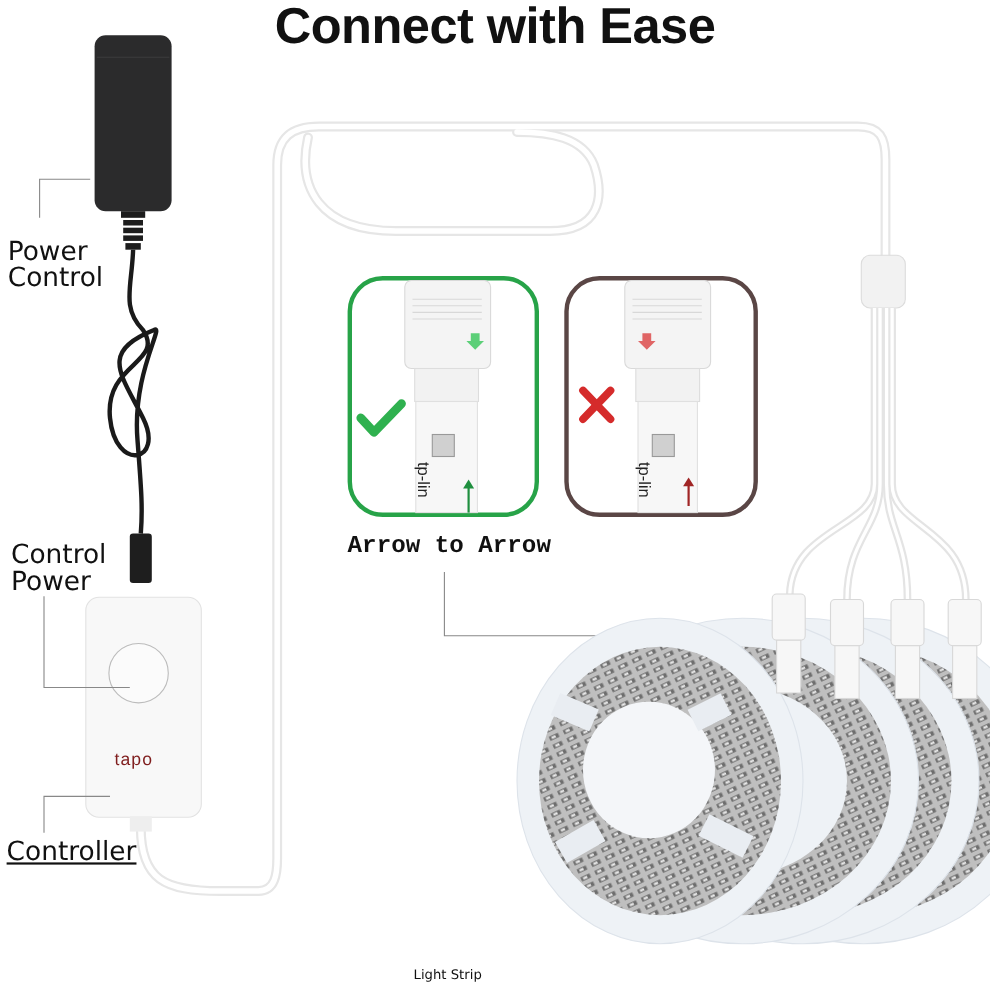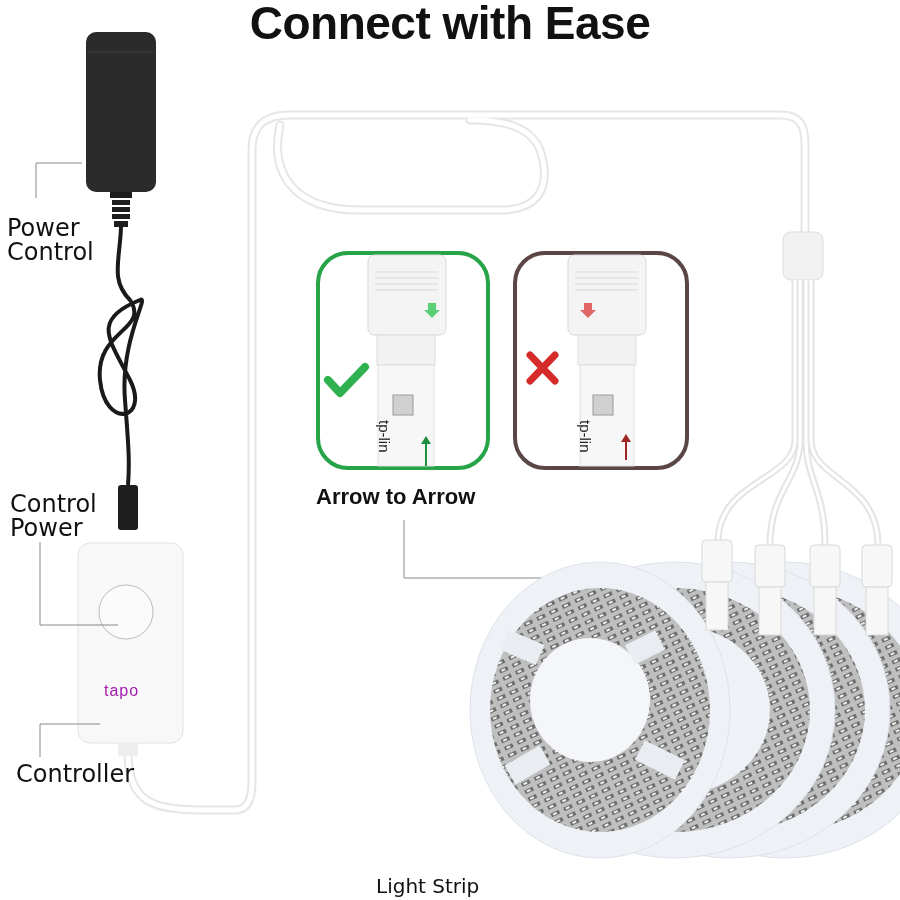--- a/index.html
+++ b/index.html
@@ -1,20 +1,20 @@
 <!DOCTYPE html>
 <html><head>
 <meta charset="utf-8">
 <style>
   html,body{margin:0;padding:0;background:#fff;}
   body{width:900px;height:900px;position:relative;overflow:hidden;font-family:"Liberation Sans",sans-serif;color:#111;}
   .abs{position:absolute;}
   .title{left:0;top:0;width:900px;text-align:center;font-size:46px;font-weight:bold;letter-spacing:-0.5px;line-height:50px;top:-2px;}
   .label{font-size:24px;line-height:24px;color:#111;font-family:"DejaVu Sans",sans-serif;}
-  .caption{font-size:22px;font-weight:bold;font-family:Liberation Sans, sans-serif;}
+  .caption{font-size:22px;font-weight:bold;font-family:Liberation Mono, monospace;}
   svg{position:absolute;left:0;top:0;}
 </style>
 </head>
 <body>
 
 <div class="abs title">Connect with Ease</div>
 
 <svg width="900" height="900" viewBox="0 0 900 900">
   <defs>
     <pattern id="leds" width="14" height="8" patternUnits="userSpaceOnUse" patternTransform="rotate(-25)">
@@ -154,25 +154,25 @@
 <div class="abs label" style="left:7px;top:216px;">
   <div>Power</div>
   <div>Control</div>
 </div>
 
 <div class="abs label" style="left:10px;top:492px;">
   <div>Control</div>
   <div>Power</div>
 </div>
 
-<div class="abs label" style="left:16px;top:762px;">Controller</div>
+<div class="abs label" style="left:6px;top:762px;text-decoration:underline;">Controller</div>
 
-<div class="abs" style="left:104px;top:682px;font-size:16px;color:#a21caf;letter-spacing:1px;">tapo</div>
+<div class="abs" style="left:104px;top:682px;font-size:16px;color:#7f1d1d;letter-spacing:1px;">tapo</div>
 
 <div class="abs caption" style="left:316px;top:484px;">Arrow to Arrow</div>
 
 <div class="abs" style="left:393px;top:420px;font-size:15px;color:#222;transform:rotate(90deg);transform-origin:left top;white-space:nowrap;">tp-lin</div>
 <div class="abs" style="left:594px;top:420px;font-size:15px;color:#222;transform:rotate(90deg);transform-origin:left top;white-space:nowrap;">tp-lin</div>
 
-<div class="abs label" style="left:376px;top:874px;font-size:20px;">Light Strip</div>
+<div class="abs label" style="left:376px;top:874px;font-size:12px;">Light Strip</div>
 
 <span class="abs" style="left:328px;top:364px;width:40px;height:34px;"></span>
 <span class="abs" style="left:528px;top:352px;width:30px;height:32px;"></span>
 
 </body></html>

